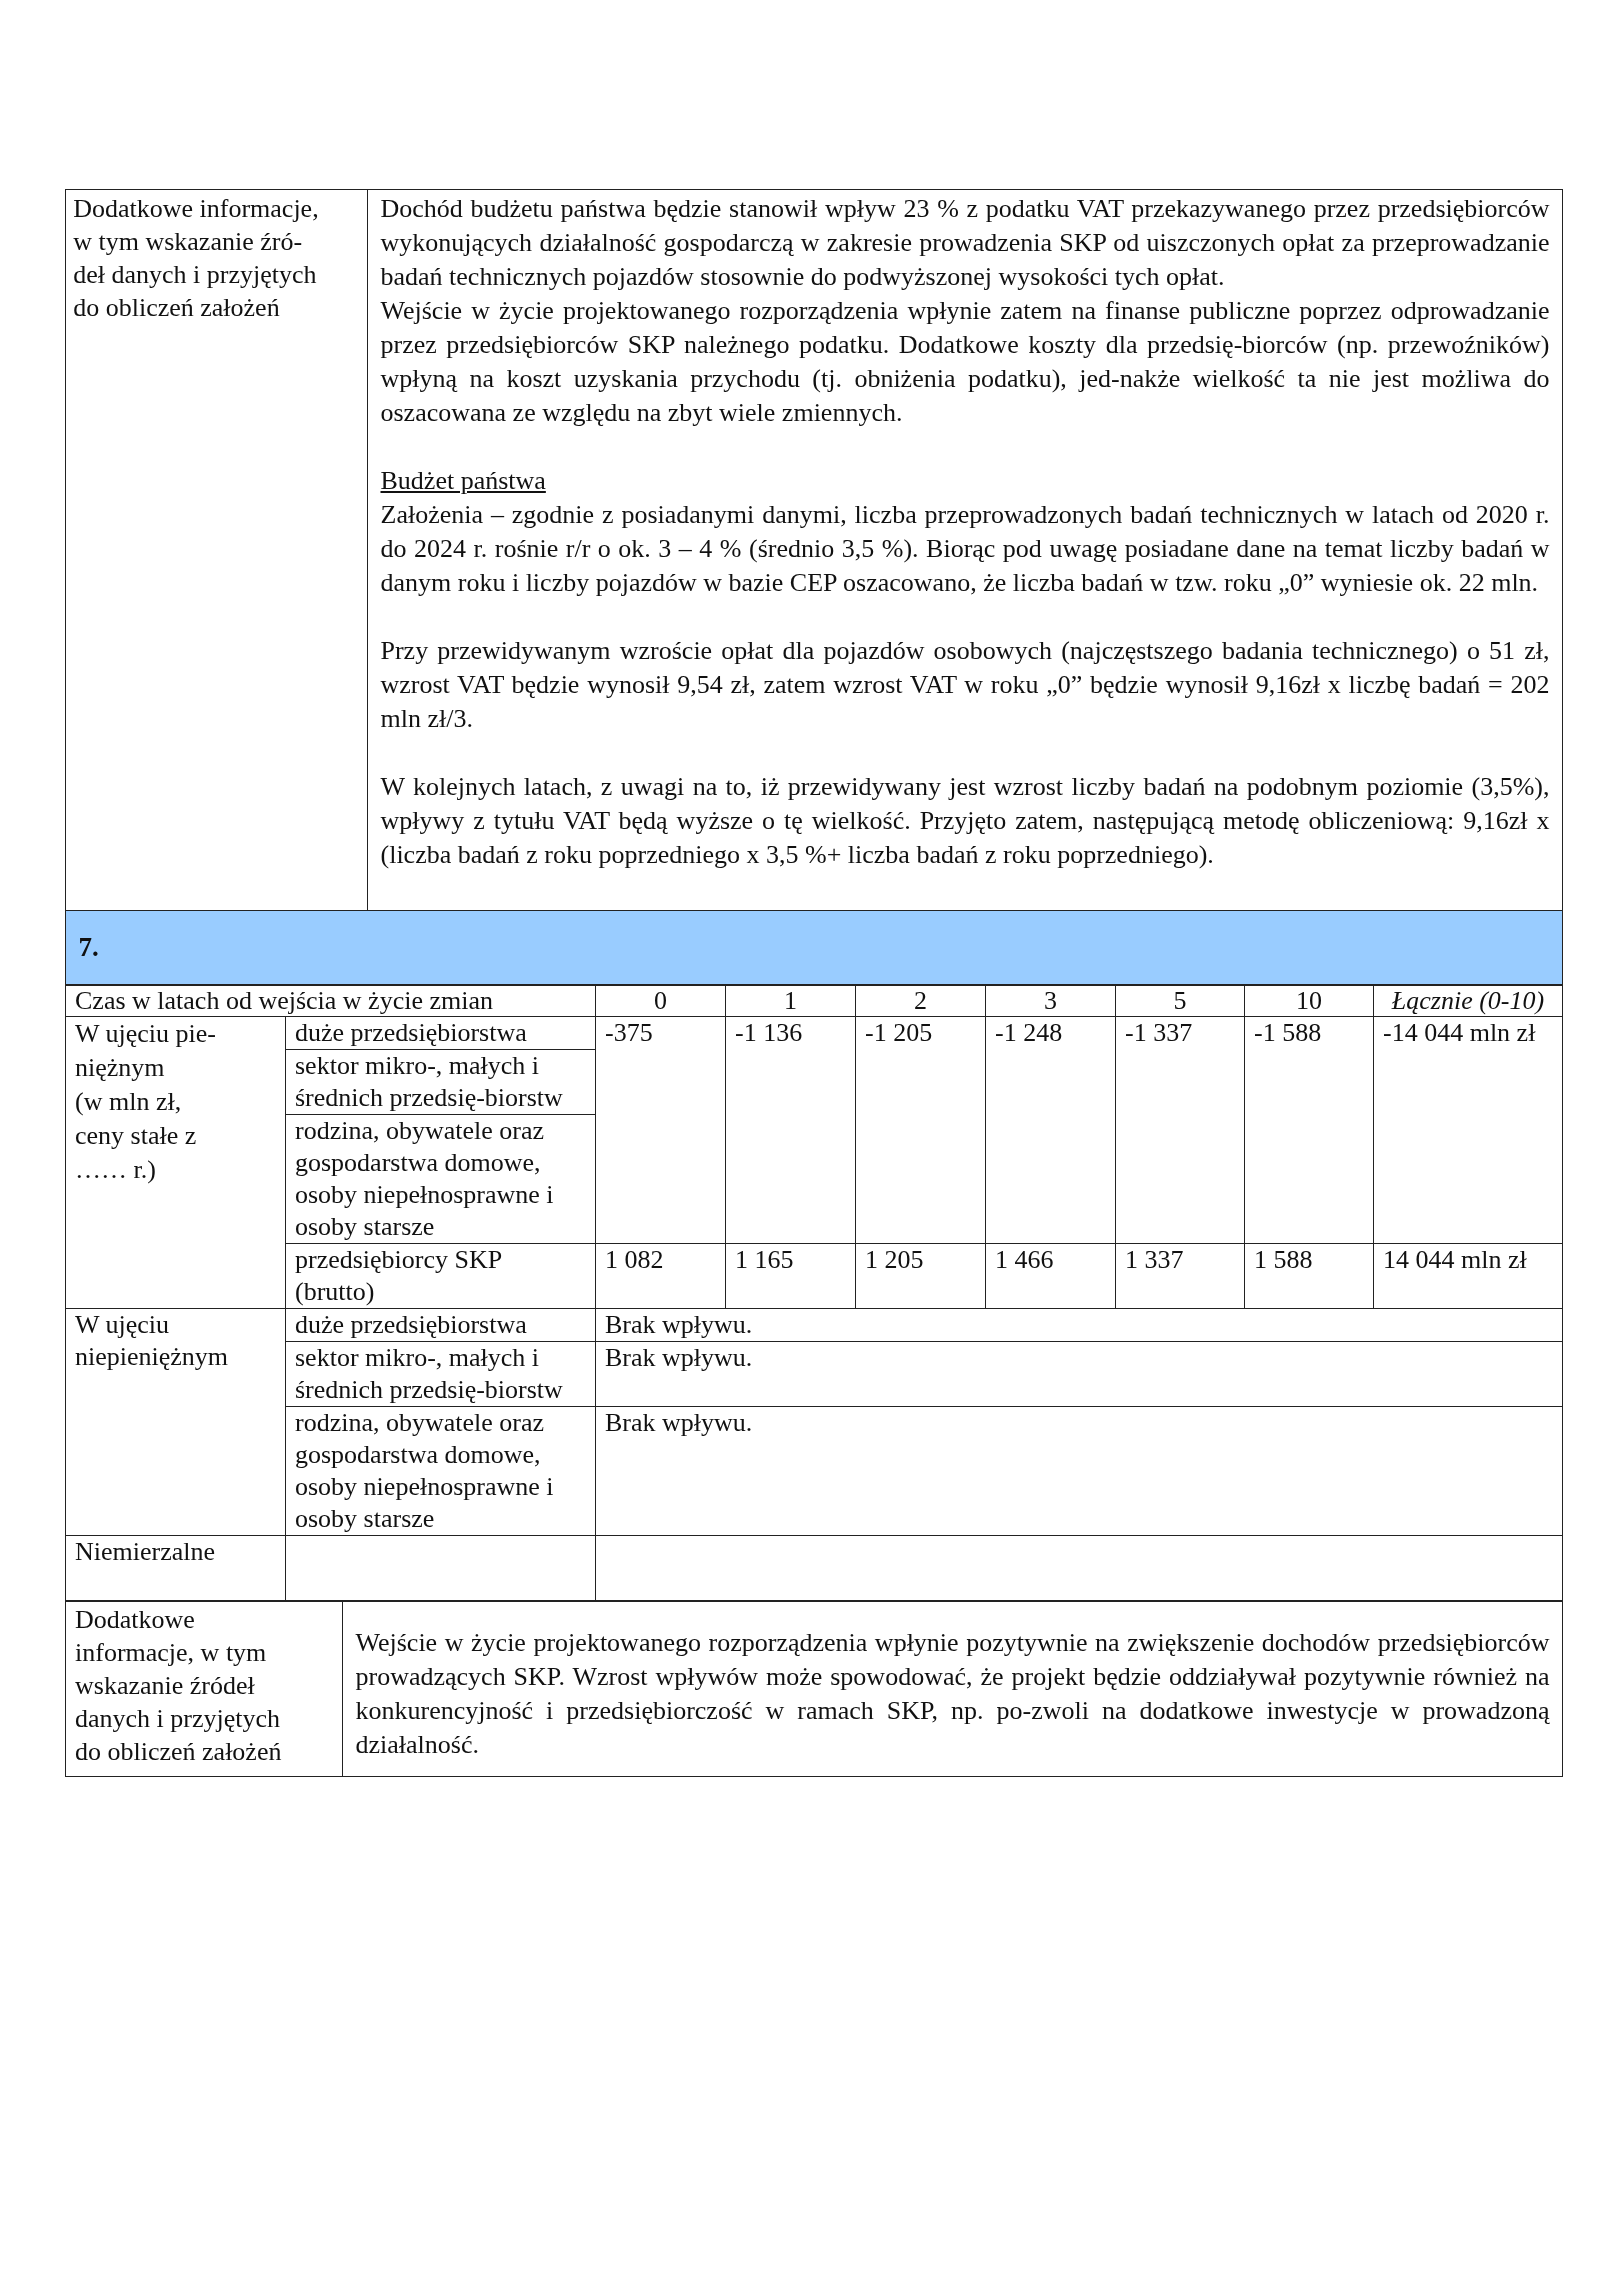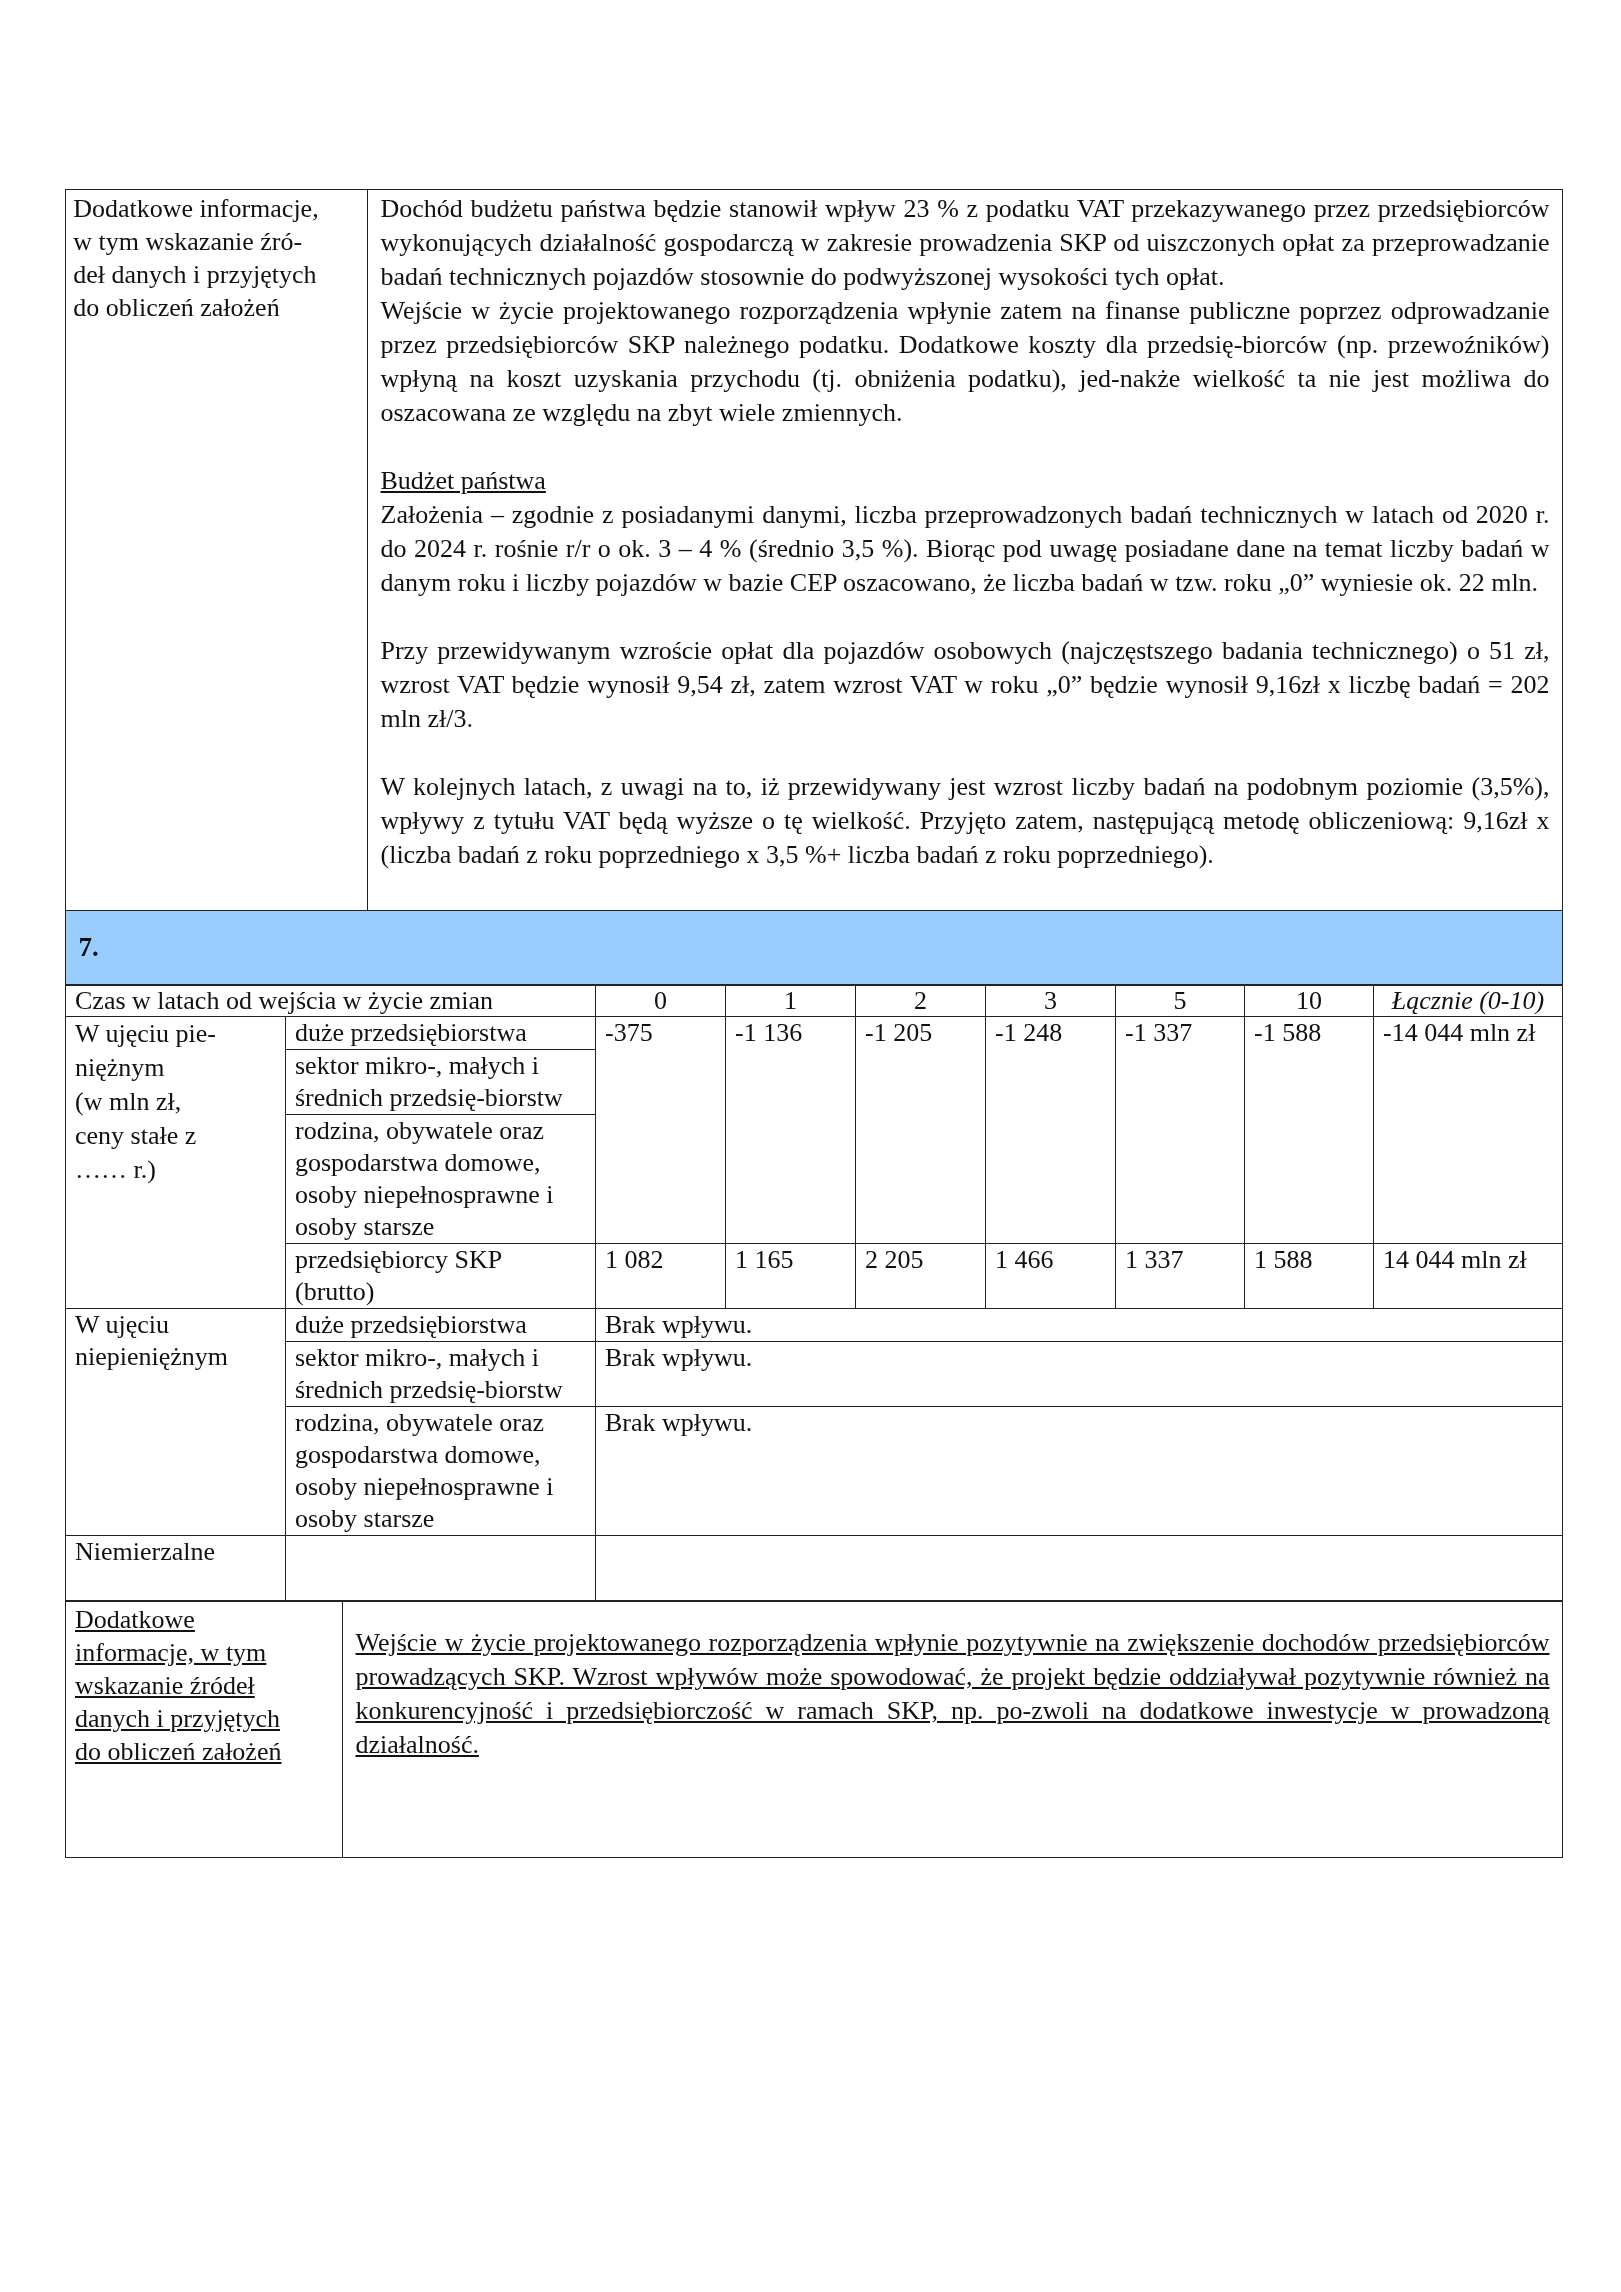--- a/index.html
+++ b/index.html
@@ -98,21 +98,21 @@
     <tr>
       <td>sektor mikro-, małych i średnich przedsię-biorstw</td>
     </tr>
     <tr>
       <td>rodzina, obywatele oraz gospodarstwa domowe, osoby niepełnosprawne i osoby starsze</td>
     </tr>
     <tr>
       <td>przedsiębiorcy SKP (brutto)</td>
       <td>1 082</td>
       <td>1 165</td>
-      <td>2 205</td>
+      <td>1 205</td>
       <td>1 466</td>
       <td>1 337</td>
       <td>1 588</td>
       <td>14 044 mln zł</td>
     </tr>
 
     <tr>
       <td rowspan="3">
         <div>W ujęciu</div>
         <div>niepieniężnym</div>
@@ -136,21 +136,21 @@
     </tr>
   </tbody>
     </table>
 
   <table style="margin-top:-1.8px;">
     <colgroup>
         <col style="width:277px">
         <col>
       </colgroup>
     <tbody>
-        <tr style="height:257px;text-decoration:underline;">
+        <tr style="height:176px;">
       <td style="line-height:33px; padding:1.8px 9px;">
         <div>Dodatkowe</div>
         <div>informacje, w tym</div>
         <div>wskazanie źródeł</div>
         <div>danych i przyjętych</div>
         <div>do obliczeń założeń</div>
       </td>
       <td style="padding:25px 12.5px 0 12.5px; line-height:34px;">
         <div class="just">Wejście w życie projektowanego rozporządzenia wpłynie pozytywnie na zwiększenie dochodów przedsiębiorców prowadzących SKP. Wzrost wpływów może spowodować, że projekt będzie oddziaływał pozytywnie również na konkurencyjność i przedsiębiorczość w ramach SKP, np. po-zwoli na dodatkowe inwestycje w prowadzoną działalność.</div>
       </td>

